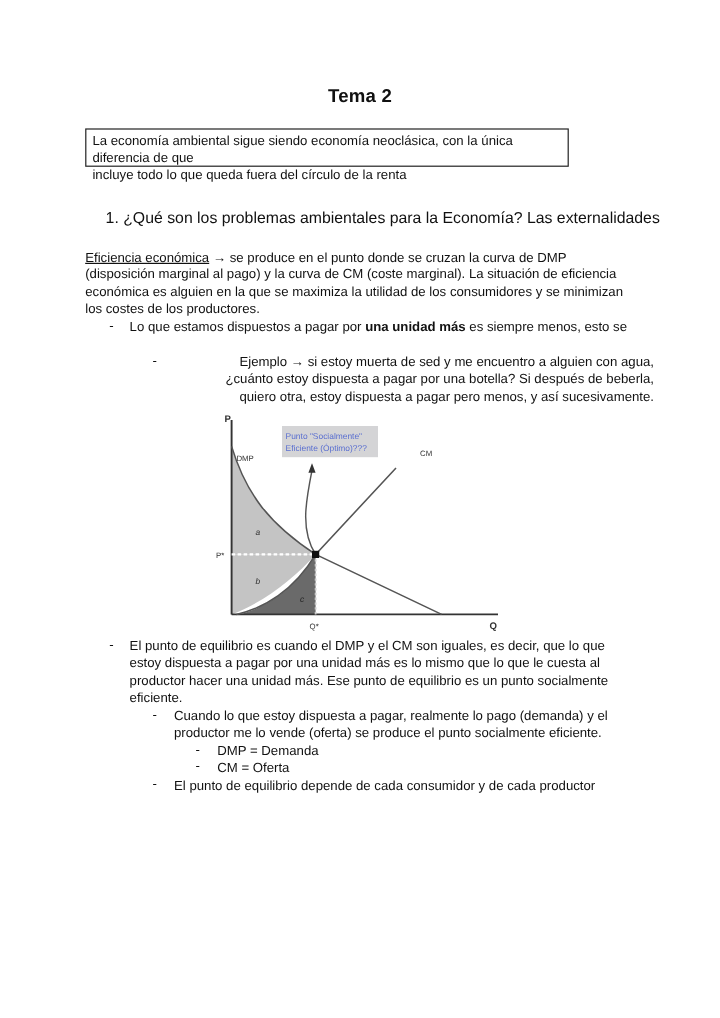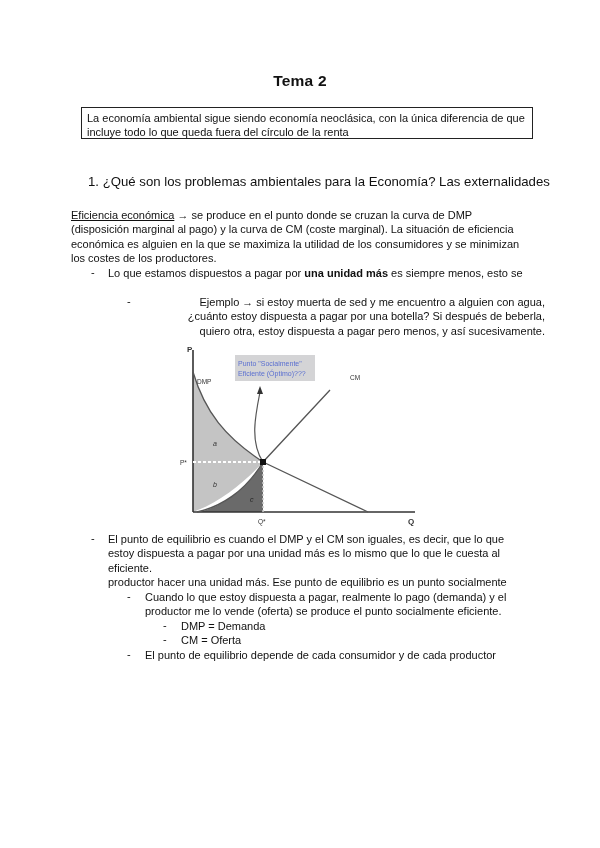--- a/index.html
+++ b/index.html
@@ -1,20 +1,20 @@
 <!DOCTYPE html>
 <html><head>
 <meta charset="utf-8">
 <style>
   html, body { margin: 0; padding: 0; background: #ffffff; }
   body { width: 600px; height: 848px; position: relative; overflow: hidden;
          font-family: "Liberation Sans", sans-serif; color: #111; }
   .abs { position: absolute; }
   .title { left: 0; width: 600px; top: 72px; text-align: center; font-weight: bold; font-size: 15.5px; letter-spacing: 0.2px; }
-  .box { left: 71px; top: 107px; width: 452px; height: 32px; border: 1.5px solid #222; box-sizing: border-box; padding: 3px 5px; font-size: 11px; line-height: 14px; margin-left: 10px; }
+  .box { left: 71px; top: 107px; width: 403px; height: 32px; border: 1.5px solid #222; box-sizing: border-box; padding: 3px 5px; font-size: 11px; line-height: 14px; }
   .h1 { left: 88px; top: 174px; font-size: 13.2px; }
   .txt { font-size: 11px; line-height: 14.3px; }
   .p1 { left: 71px; top: 208px; width: 460px; }
   .u { text-decoration: underline; }
   .dash { position: absolute; font-size: 11px; }
   .li { position: absolute; font-size: 11px; line-height: 14.3px; }
   svg text { font-family: "Liberation Sans", sans-serif; }
 </style>
 </head>
 <body>
@@ -80,22 +80,22 @@
   <text x="83" y="182" font-size="6.5" fill="#333">Q*</text>
   <text x="38" y="104" font-size="7" font-style="italic" fill="#333">a</text>
   <text x="38" y="145" font-size="7" font-style="italic" fill="#333">b</text>
   <text x="75" y="160" font-size="7" font-style="italic" fill="#222">c</text>
 </svg>
 
 <span class="dash" style="left:91px;top:532px;">-</span>
 <div class="li" style="left:108px;top:532px;width:440px;">
   <div>El punto de equilibrio es cuando el DMP  y el CM son iguales, es decir, que lo que</div>
   <div>estoy dispuesta a pagar por una unidad más es lo mismo que lo que le cuesta al</div>
+  <div>productor hacer una unidad más. Ese punto de equilibrio es un punto socialmente</div>
   <div>eficiente.</div>
-  <div>productor hacer una unidad más. Ese punto de equilibrio es un punto socialmente</div>
 </div>
 
 <span class="dash" style="left:127px;top:590px;">-</span>
 <div class="li" style="left:145px;top:590px;width:400px;">
   <div>Cuando lo que estoy dispuesta a pagar, realmente lo pago (demanda) y el</div>
   <div>productor me lo vende (oferta) se produce el punto socialmente eficiente.</div>
 </div>
 
 <span class="dash" style="left:163px;top:619px;">-</span>
 <div class="li" style="left:181px;top:619px;">DMP = Demanda</div>

